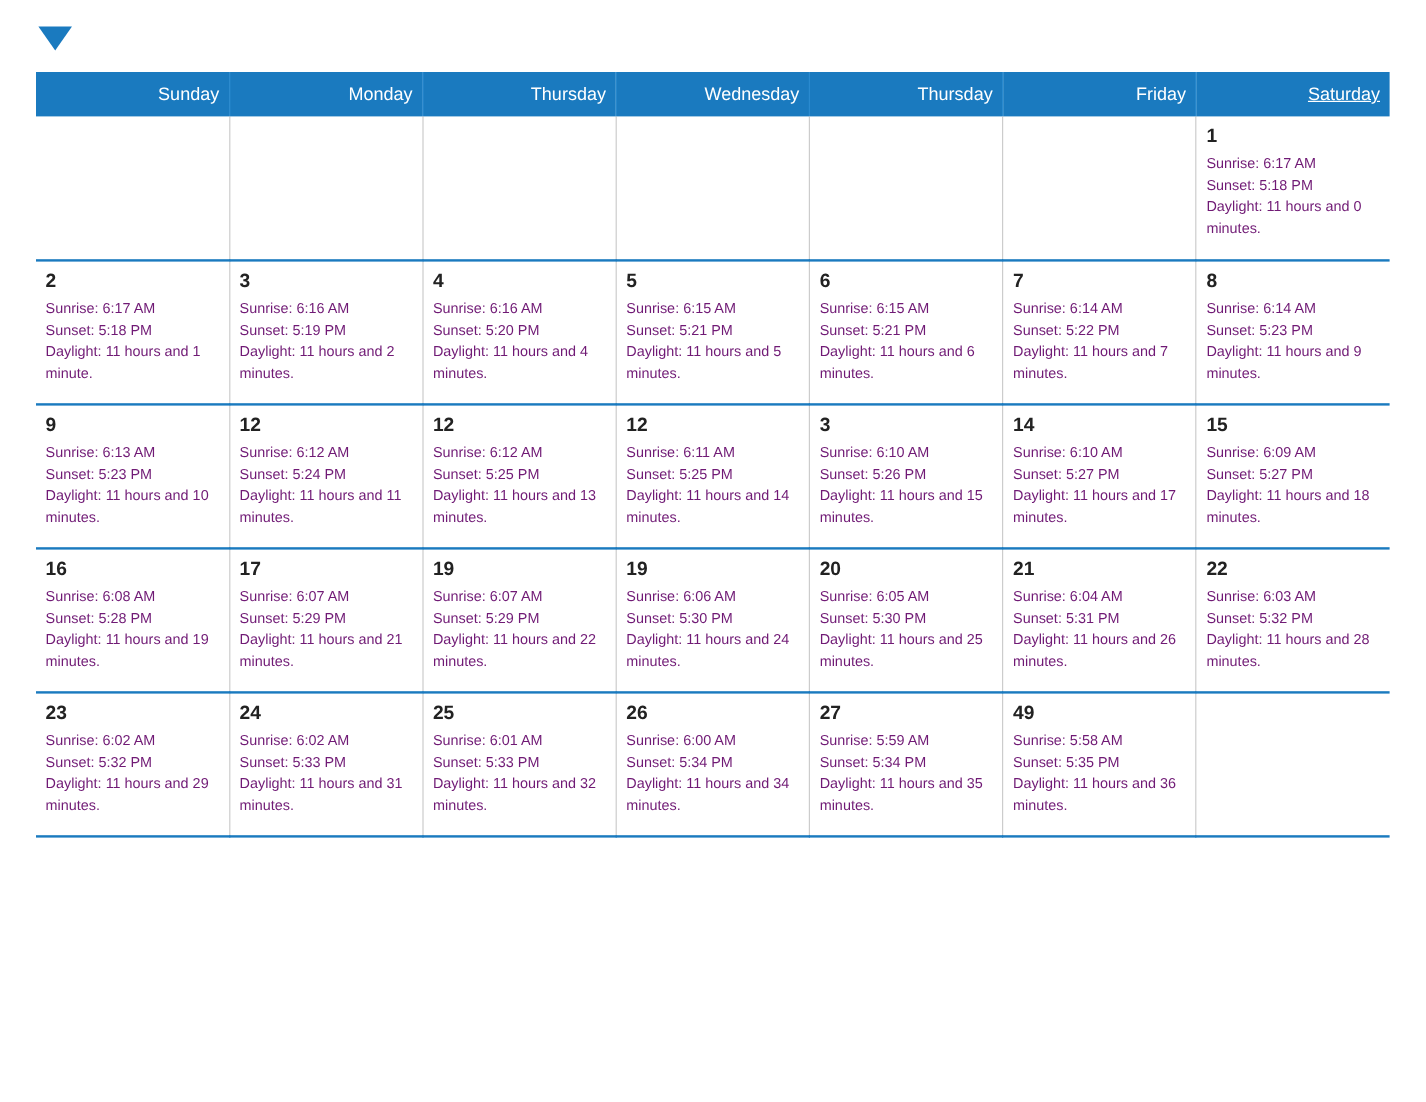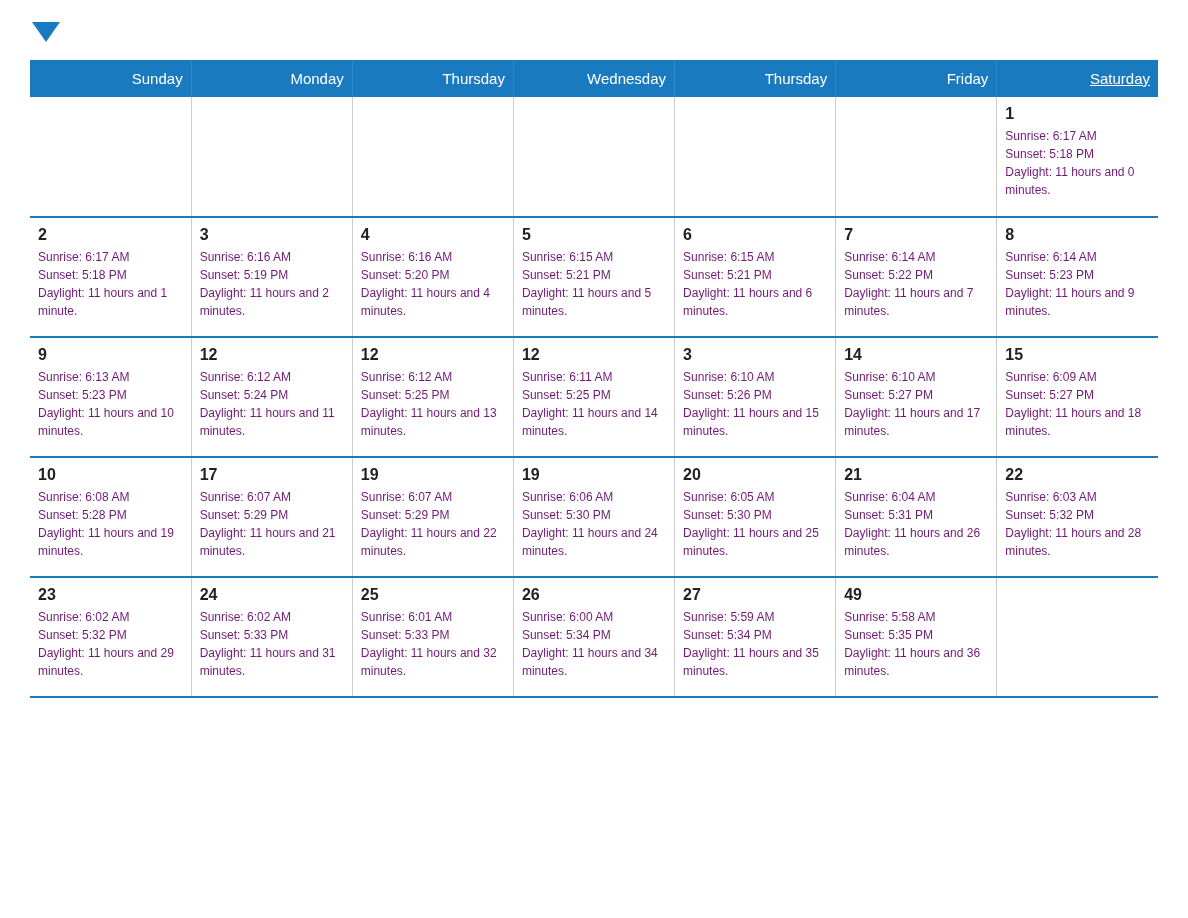--- a/index.html
+++ b/index.html
@@ -203,21 +203,21 @@
           <span class="day-num">14</span>
           <div class="day-info">Sunrise: 6:10 AM<br>Sunset: 5:27 PM<br>Daylight: 11 hours and 17 minutes.</div>
         </td>
         <td>
           <span class="day-num">15</span>
           <div class="day-info">Sunrise: 6:09 AM<br>Sunset: 5:27 PM<br>Daylight: 11 hours and 18 minutes.</div>
         </td>
       </tr>
       <tr>
         <td>
-          <span class="day-num">10</span>
+          <span class="day-num">16</span>
           <div class="day-info">Sunrise: 6:08 AM<br>Sunset: 5:28 PM<br>Daylight: 11 hours and 19 minutes.</div>
         </td>
         <td>
           <span class="day-num">17</span>
           <div class="day-info">Sunrise: 6:07 AM<br>Sunset: 5:29 PM<br>Daylight: 11 hours and 21 minutes.</div>
         </td>
         <td>
           <span class="day-num">19</span>
           <div class="day-info">Sunrise: 6:07 AM<br>Sunset: 5:29 PM<br>Daylight: 11 hours and 22 minutes.</div>
         </td>

